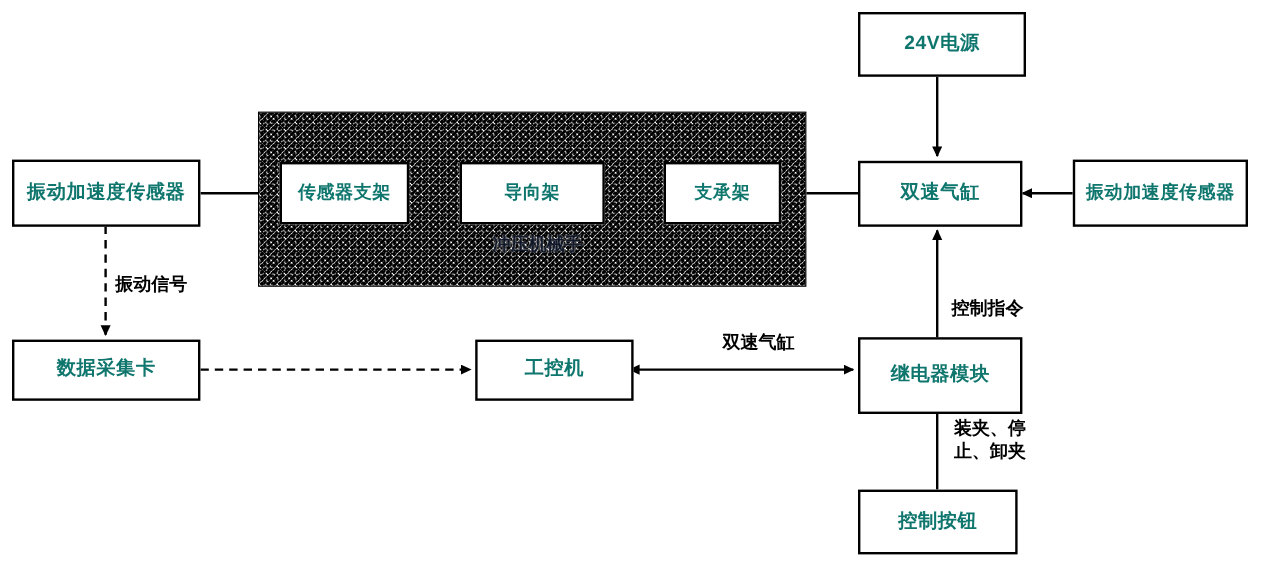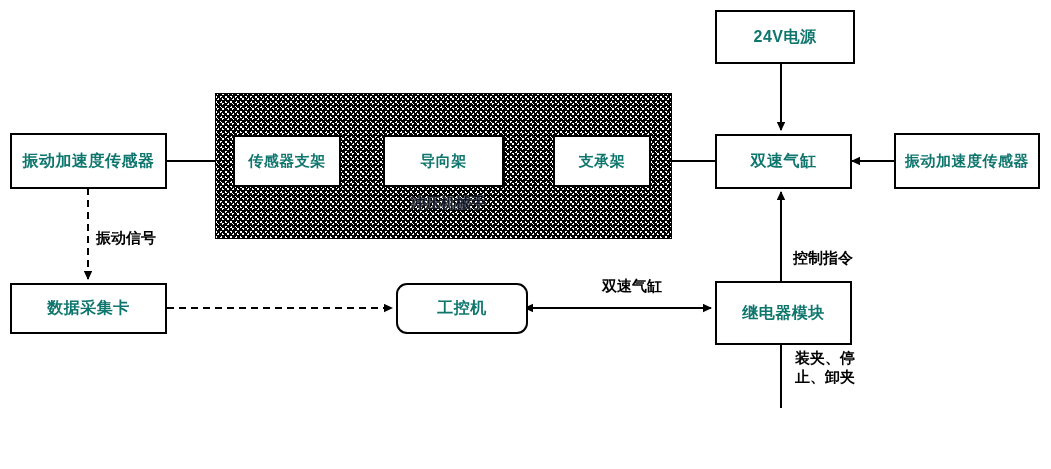--- a/index.html
+++ b/index.html
@@ -133,24 +133,25 @@
   <div class="node inner fs-15" style="left:553px; top:135px; width:98px; height:52px;">支承架</div>
 
   <div class="node fs-16" style="left:715px; top:10px; width:140px; height:54px;">24V电源</div>
 
   <div class="node fs-16" style="left:715px; top:134px; width:137px; height:55px;">双速气缸</div>
 
   <div class="node fs-15" style="left:894px; top:133px; width:146px; height:56px;">振动加速度传感器</div>
 
   <div class="node fs-16" style="left:10px; top:283px; width:157px; height:51px;">数据采集卡</div>
 
-  <div class="node fs-16" style="left:396px; top:283px; width:132px; height:51px;border-radius:11px;">工控机</div>
+  <div class="node fs-16" style="left:396px; top:283px; width:132px; height:51px;">工控机</div>
 
   <div class="node fs-16" style="left:715px; top:281px; width:137px; height:64px;text-align:right;">继电器模块</div>
 
+  <div class="node fs-16" style="left:715px; top:408px; width:133px; height:54px;">控制按钮</div>
 
   <div class="edge-label fs-15" style="left:96px; top:229px; width:90px; text-align:left;">振动信号</div>
 
   <div class="edge-label fs-15" style="left:577px; top:277px; width:110px;">双速气缸</div>
 
   <div class="edge-label fs-15" style="left:793px; top:217px; width:100px; text-align:left;margin-top:32px;">控制指令</div>
 
   <div class="edge-label fs-15" style="left:795px; top:349px; width:72px; text-align:left;">装夹、停
 止、卸夹</div>
 

